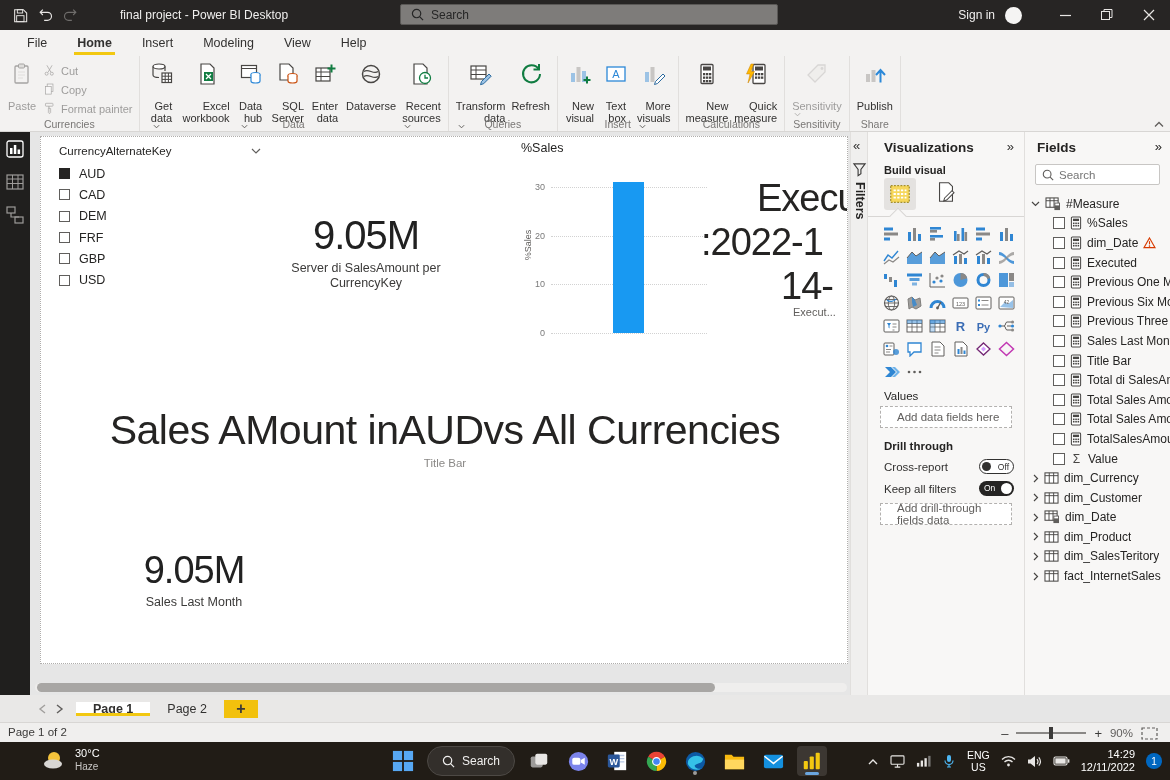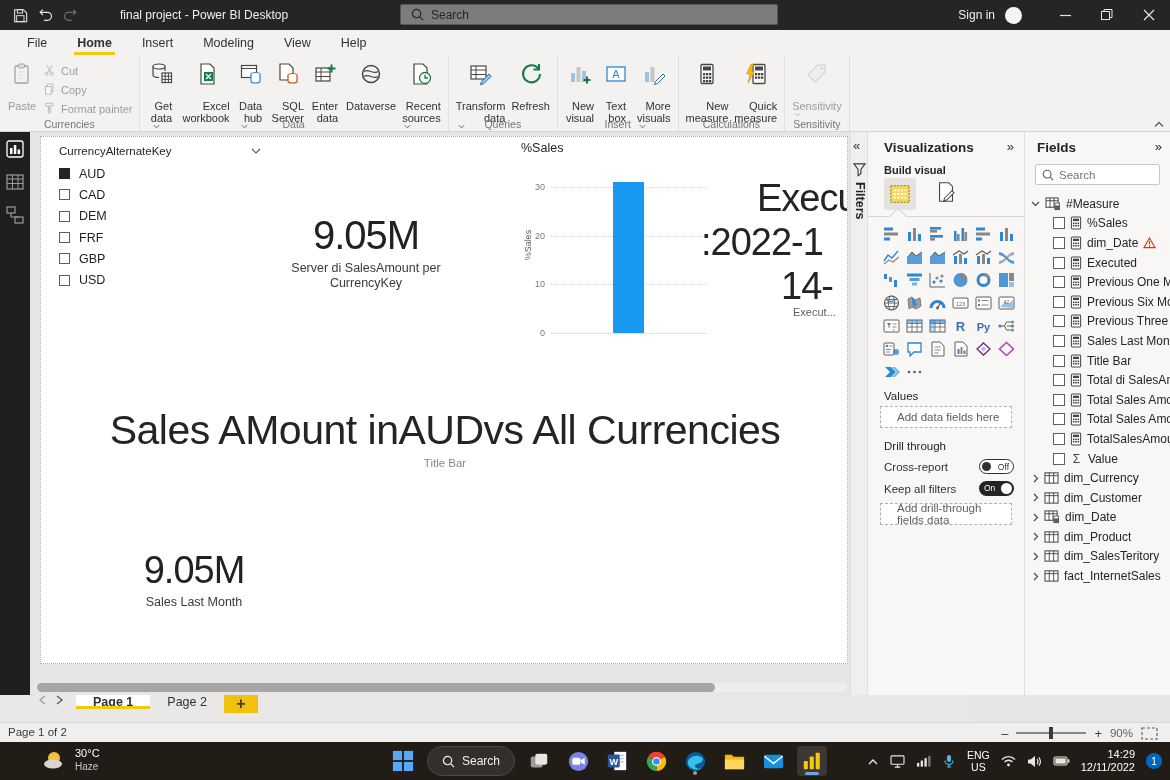--- a/index.html
+++ b/index.html
@@ -88,21 +88,21 @@
   .vz-collapse{position:absolute;right:10px;top:7px;font-size:13px;color:#323130;cursor:pointer}
   .vz-build{position:absolute;left:16px;top:32px;font-size:11px;font-weight:bold;color:#252423}
   .vz-mode-sel{position:absolute;left:16px;top:46px;width:32px;height:32px;background:#e4e2e0;border-radius:3px;display:flex;align-items:center;justify-content:center;cursor:pointer}
   .vz-mode-fmt{position:absolute;left:66px;top:48px;cursor:pointer}
   .vz-divider{position:absolute;left:0;right:0;top:84px;border-top:1px solid #d8d6d4}
   .vz-caret{position:absolute;left:24px;top:78px;width:12px;height:12px;background:#f8f7f6;border-left:1px solid #d8d6d4;border-top:1px solid #d8d6d4;transform:rotate(45deg)}
   .vz-gallery{position:absolute;left:12px;top:90px;width:138px;display:flex;flex-wrap:wrap}
   .vicon{width:23px;height:23px;display:flex;align-items:center;justify-content:center;cursor:pointer}
   .vz-values-lab{position:absolute;left:16px;top:258px;color:#252423}
   .vz-addbox{position:absolute;left:12px;right:12px;height:22px;background:#fff;border:1px dashed #b3b1af;display:flex;align-items:center;padding-left:16px;color:#605e5c;font-size:11.5px}
-  .vz-drill{position:absolute;left:16px;top:308px;font-weight:normal;color:#252423}
+  .vz-drill{position:absolute;left:16px;top:308px;font-weight:bold;color:#252423}
   .vz-row{position:absolute;left:16px;right:10px;display:flex;align-items:center;justify-content:space-between;color:#323130}
   .tgl{width:35px;height:15px;border-radius:8px;position:relative;cursor:pointer;flex:none}
   .tgl.off{border:1px solid #323130;background:#fff}
   .tgl.off .knob{position:absolute;left:2px;top:2px;width:9px;height:9px;border-radius:50%;background:#323130}
   .tgl.off .tl{position:absolute;right:4px;top:1.5px;font-size:8.5px;color:#323130}
   .tgl.on{background:#252423}
   .tgl.on .knob{position:absolute;right:2px;top:2px;width:11px;height:11px;border-radius:50%;background:#fff}
   .tgl.on .tl{position:absolute;left:5px;top:2px;font-size:8.5px;color:#fff}
 
   
@@ -111,21 +111,21 @@
   .fd-collapse{position:absolute;right:8px;top:7px;font-size:13px;cursor:pointer}
   .fd-search{position:absolute;left:10px;top:32px;right:10px;height:21px;background:#fff;border:1px solid #c8c6c4;border-radius:2px;display:flex;align-items:center;gap:5px;padding-left:6px}
   .fd-search input{border:none;outline:none;width:85px;font-size:11.5px;font-family:"Liberation Sans",sans-serif;background:transparent;color:#323130}
   .fd-tree{position:absolute;left:0;top:62px;right:0}
   .fd-row{display:flex;align-items:center;height:19.6px;cursor:pointer;padding-left:6px;gap:5px}
   .fd-row .lab{white-space:nowrap;overflow:hidden;font-size:12px}
   .fd-indent{padding-left:28px}
   .sigma{font-size:12px;color:#484644;width:13px;text-align:center}
 
   
-  .pagesrow{position:absolute;left:0;top:695px;width:970px;height:27px;background:#e9e8e7;display:flex;align-items:flex-start}
+  .pagesrow{position:absolute;left:0;top:695px;width:970px;height:27px;background:#e9e8e7;display:flex;align-items:center}
   .pg-nav{display:flex;align-items:center;gap:10px;padding:0 12px 0 38px}
   .ptabs{display:flex;align-items:stretch}
   .ptab{display:flex;align-items:center;padding:0 17px;font-size:12.5px;color:#323130;cursor:pointer;position:relative}
   .ptab.active{background:#fff;font-weight:bold}
   .ptab.active::after{content:"";position:absolute;left:0;right:0;bottom:0;height:3px;background:#f2c811}
   .pplus{width:34px;background:#f2c10d;display:flex;align-items:center;justify-content:center;font-size:16px;font-weight:bold;color:#3b3a39;cursor:pointer}
 
   
   .statusbar{position:absolute;left:0;top:722px;width:1170px;height:20px;background:#f0efee;border-top:1px solid #d8d6d4;font-size:11.5px;color:#3b3a39}
   .sb-page{position:absolute;left:8px;top:3px}
@@ -464,20 +464,35 @@
                 <circle cx="18" cy="7.5" r="1.4" fill="#b8b6b4"></circle>
               </svg>
             </div>
             <div class="rb-lab">Sensitivity<svg class="dd-svg" width="7" height="5" viewBox="0 0 8 5">
                 <path d="M1 1l3 3 3-3" fill="none" stroke="#605e5c" stroke-width="1.1"></path>
               </svg></div>
           </div>
         </div>
         <div class="rb-name">Sensitivity</div>
       </div>
+      <div class="rb-group">
+        <div class="rb-items">
+          <div class="rb-big">
+            <div class="rb-ic">
+              <svg width="26" height="26" viewBox="0 0 26 26" fill="none">
+                <rect x="4" y="13" width="4" height="8" fill="#c8c6c4"></rect>
+                <rect x="9.5" y="9" width="4" height="12" fill="#c8c6c4"></rect>
+                <path d="M18.5 21.5V9.5M14 14l4.5-5 4.5 5" stroke="#2b88d8" stroke-width="2"></path>
+              </svg>
+            </div>
+            <div class="rb-lab">Publish</div>
+          </div>
+        </div>
+        <div class="rb-name">Share</div>
+      </div>
     </div>
   <span class="rb-collapse">
       <svg width="10" height="7" viewBox="0 0 10 7">
         <path d="M1 5.5L5 1.5l4 4" fill="none" stroke="#605e5c" stroke-width="1.3"></path>
       </svg>
     </span>
 </div>
 
 <div class="workspace">
 

